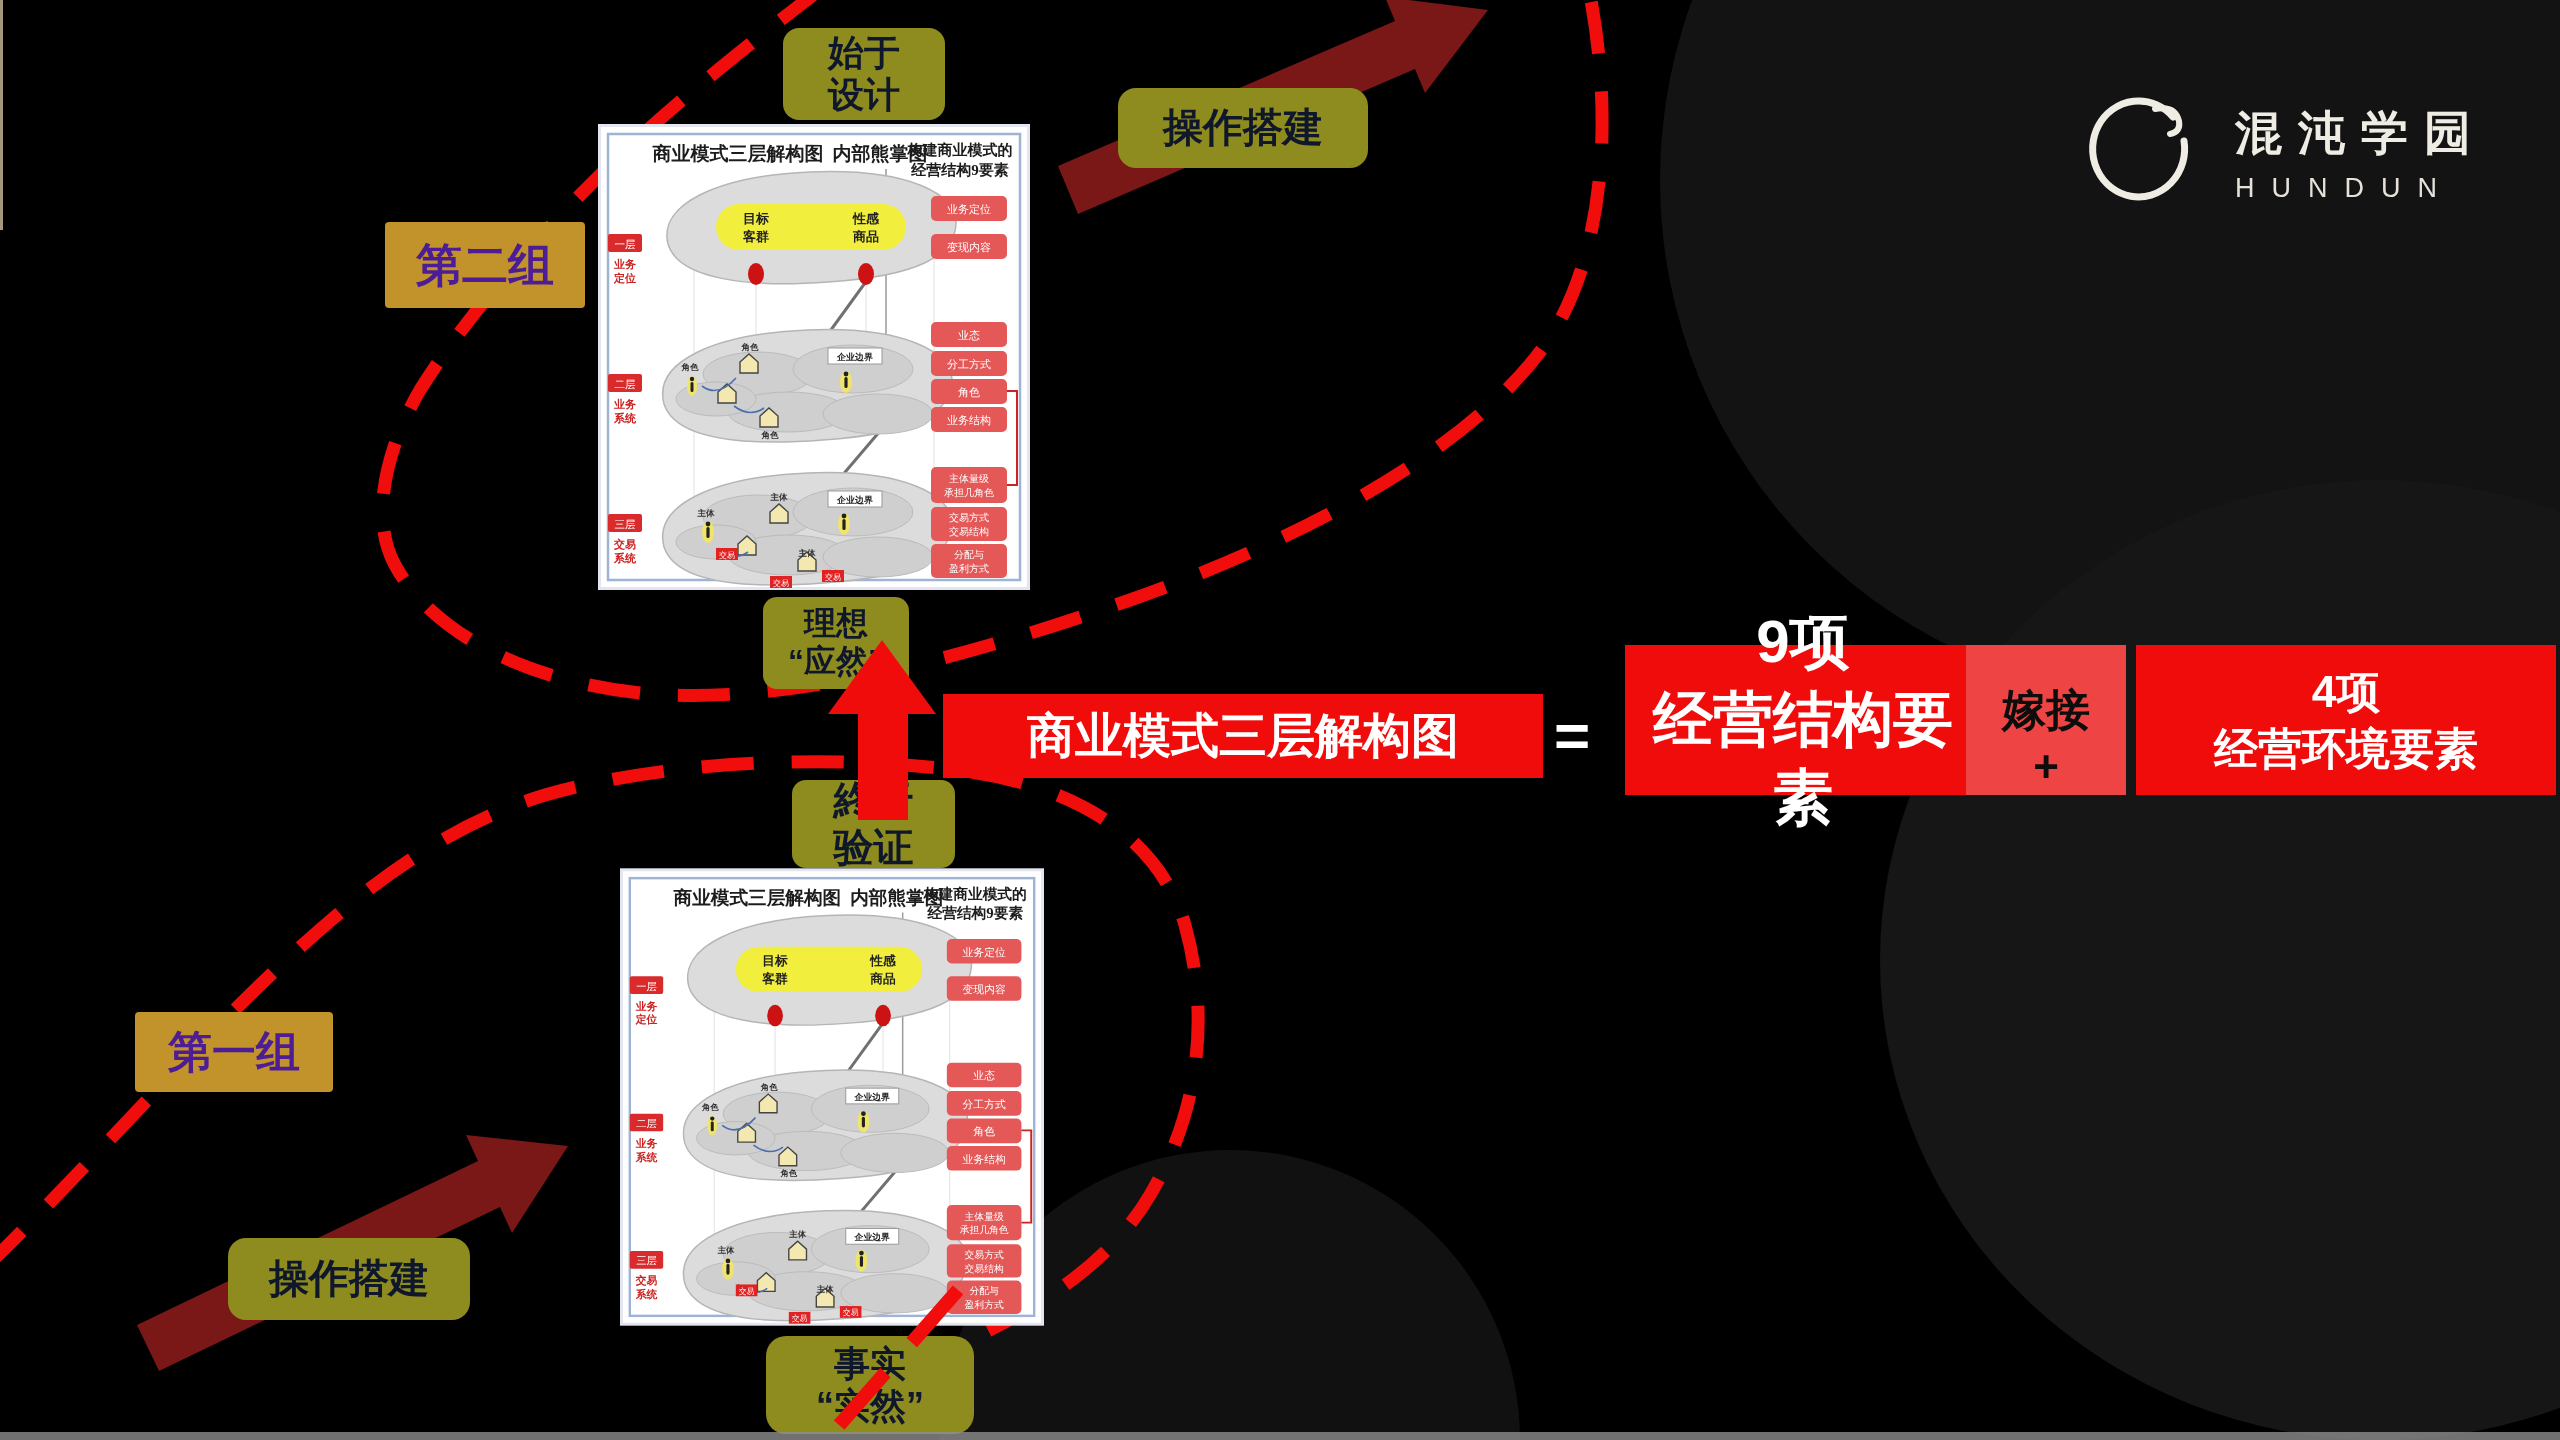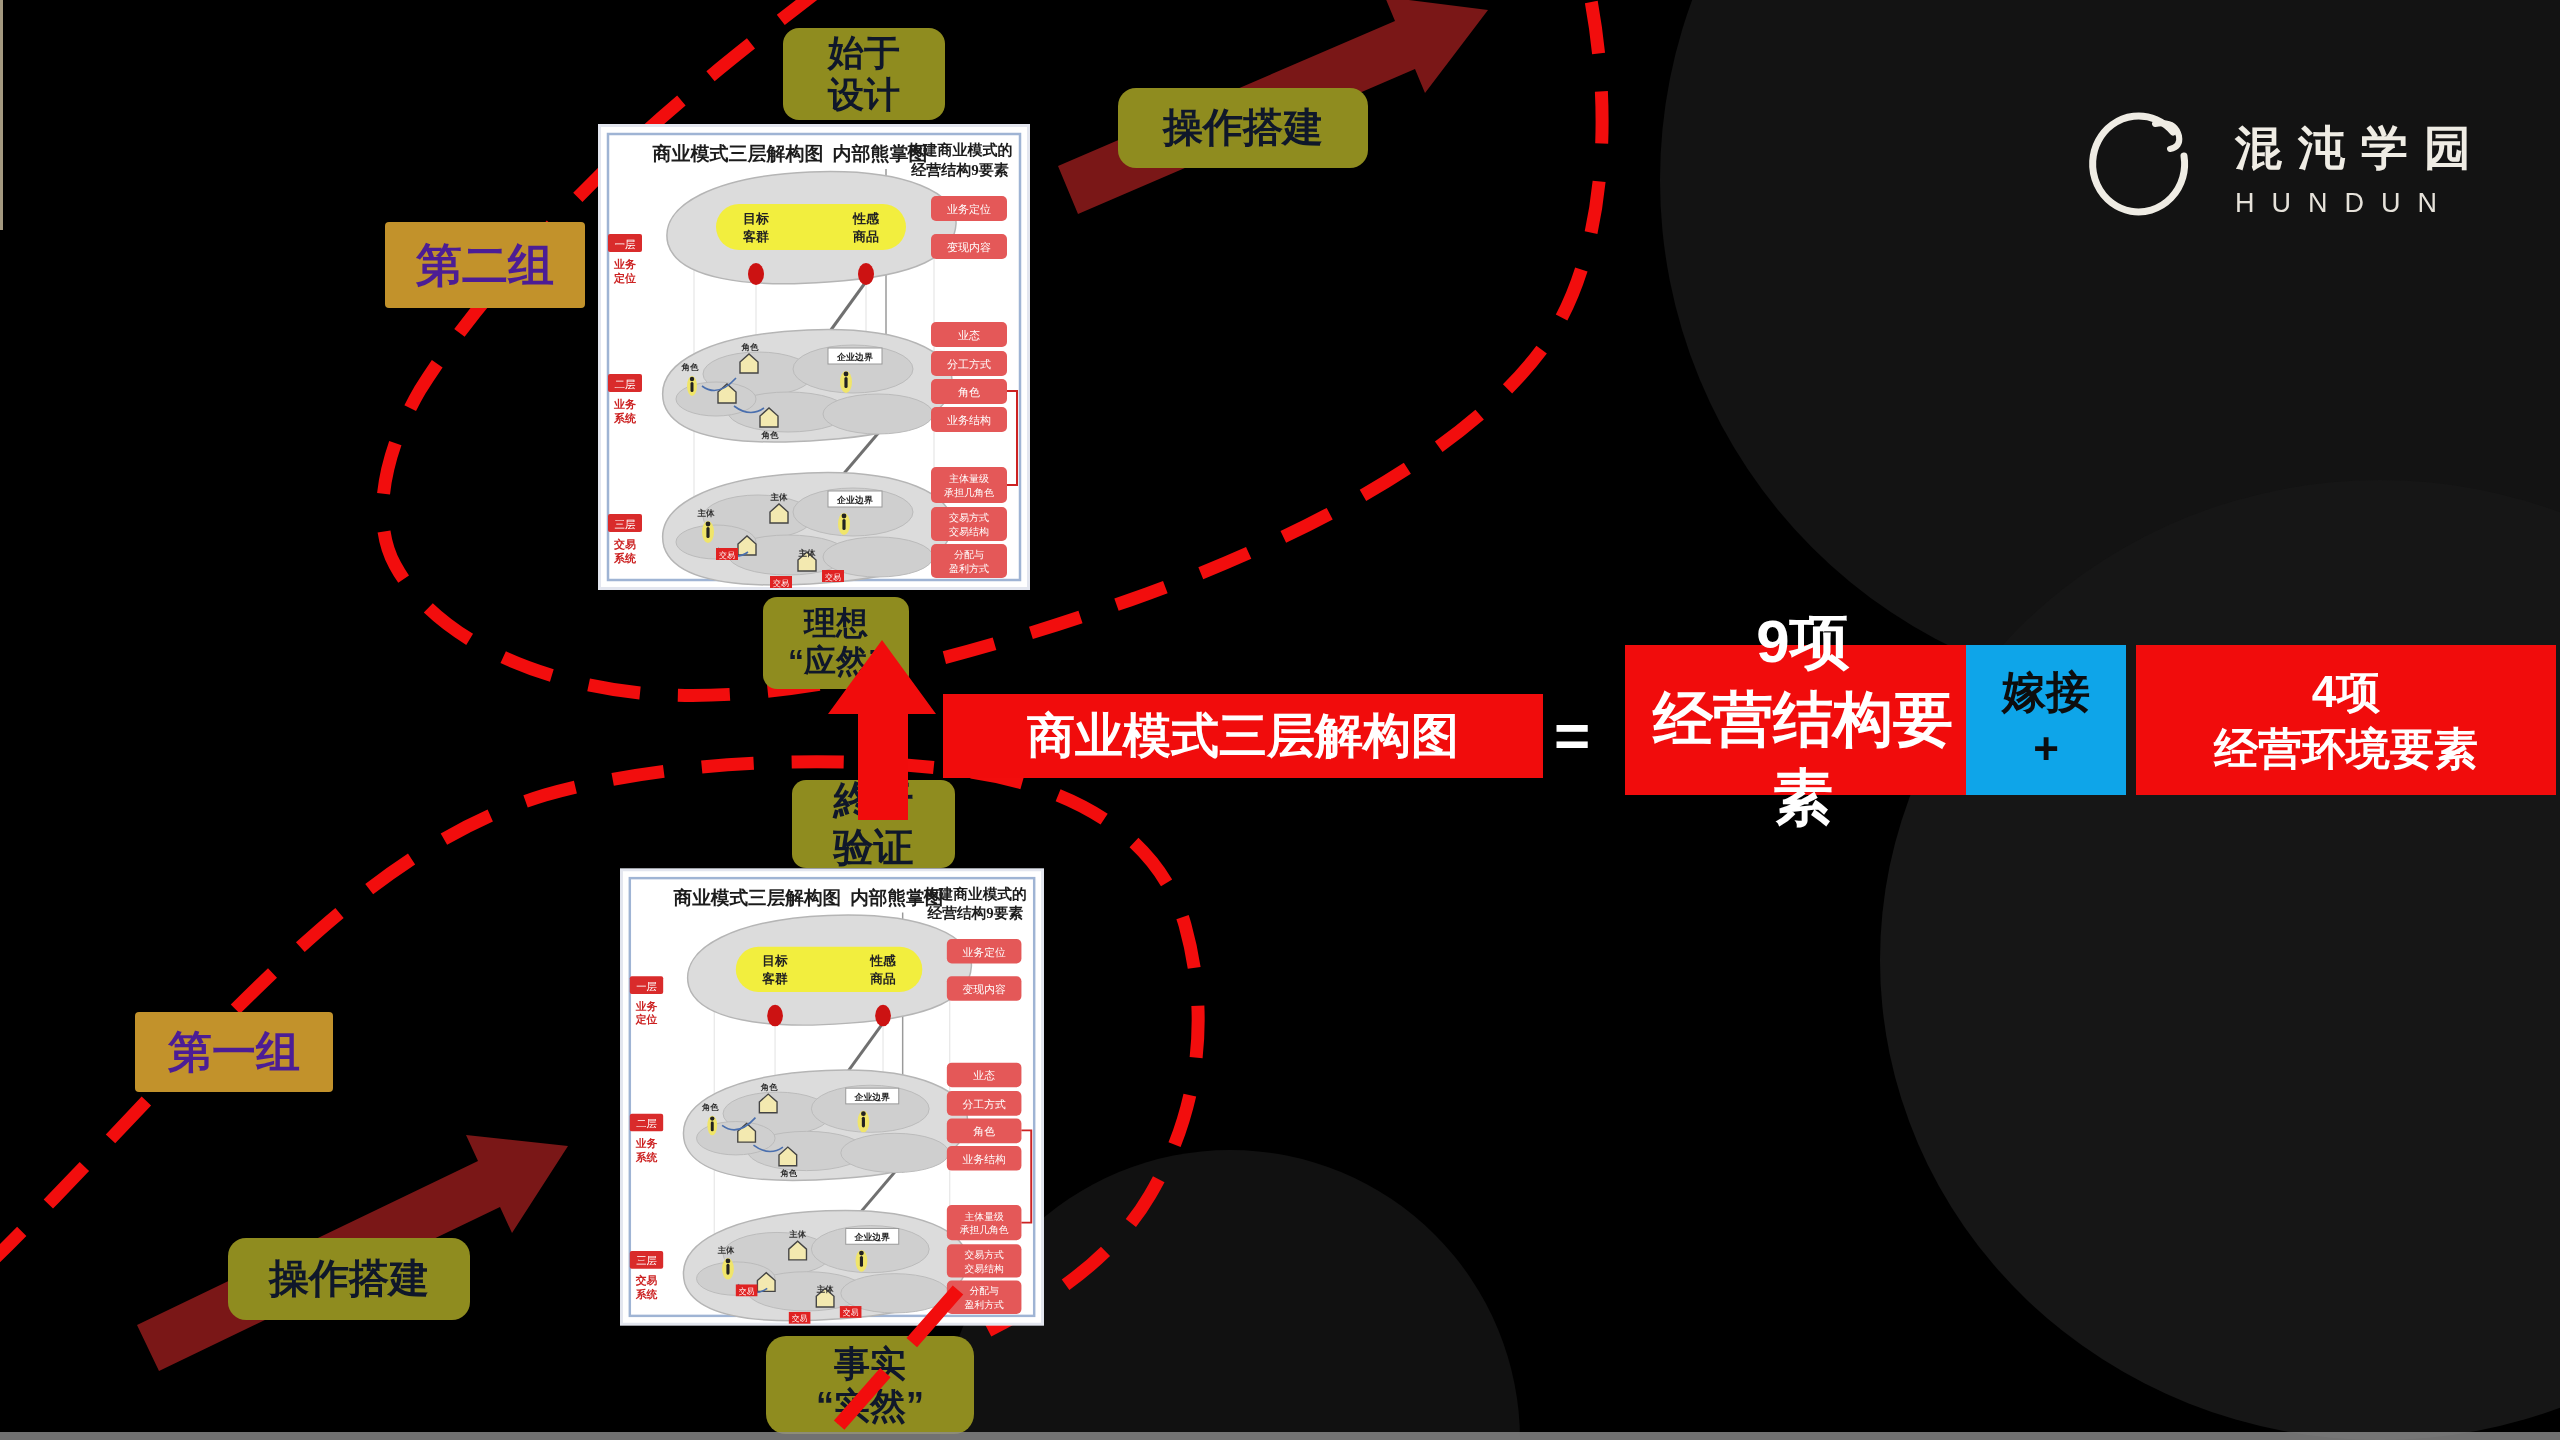--- a/index.html
+++ b/index.html
@@ -6,21 +6,21 @@
   body{width:2560px;height:1440px;position:relative;overflow:hidden;
        font-family:"Liberation Sans",sans-serif;}
   .abs{position:absolute;}
   .circle{position:absolute;border-radius:50%;}
   
   .lbl{position:absolute;display:flex;flex-direction:column;align-items:center;
        justify-content:center;text-align:center;font-weight:bold;line-height:1.18;}
   .olive{background:#8f8c1f;color:#0f172a;}
   .gold{background:#c2922b;color:#4c1d95;}
   .redbox{background:#f10c0c;color:#ffffff;}
-  .whitebox{background:#0ea5e9;color:#0d0d0d;}
+  .whitebox{background:#ef4444;color:#0d0d0d;justify-content:flex-end;}
   .panel-slot{position:absolute;}
   .panel-slot svg{width:100%;height:100%;display:block;}
   .ptext{font-family:"Liberation Serif",serif;font-weight:bold;}
   
   .logo{position:absolute;display:flex;align-items:center;color:#efece4;}
   .logo-texts{display:flex;flex-direction:column;margin-left:26px;}
   .logo-cn{font-family:"Liberation Serif",serif;font-size:47px;letter-spacing:16px;
            font-weight:bold;white-space:nowrap;}
   .logo-en{font-size:27px;letter-spacing:17px;margin-top:8px;color:#e6e2da;white-space:nowrap;}
 </style>
@@ -383,21 +383,21 @@
 </div>
 <div class="lbl whitebox" style="left:1966px;top:645px;width:160px;height:150px;font-size:44px;line-height:1.3;">
   <div>嫁接</div>
   <div>+</div>
 </div>
 <div class="lbl redbox" style="left:2136px;top:645px;width:420px;height:150px;font-size:44px;line-height:1.3;justify-content:center;">
   <div>4项</div>
   <div>经营环境要素</div>
 </div>
 
-<div class="logo" style="left:2085px;top:106px;">
+<div class="logo" style="left:2085px;top:91px;">
   <svg width="124" height="124" viewBox="0 0 124 124">
     <path d="M 88,26 A 46,48 0 1 0 99,50" fill="none" stroke="#efece4" stroke-width="7" stroke-linecap="round"></path>
     <path d="M 70,18 q 20,-4 24,12 q 2,11 -9,13" fill="none" stroke="#efece4" stroke-width="6" stroke-linecap="round"></path>
   </svg>
   <div class="logo-texts">
     <div class="logo-cn">混沌学园</div>
     <div class="logo-en">HUNDUN</div>
   </div>
 </div>
 

